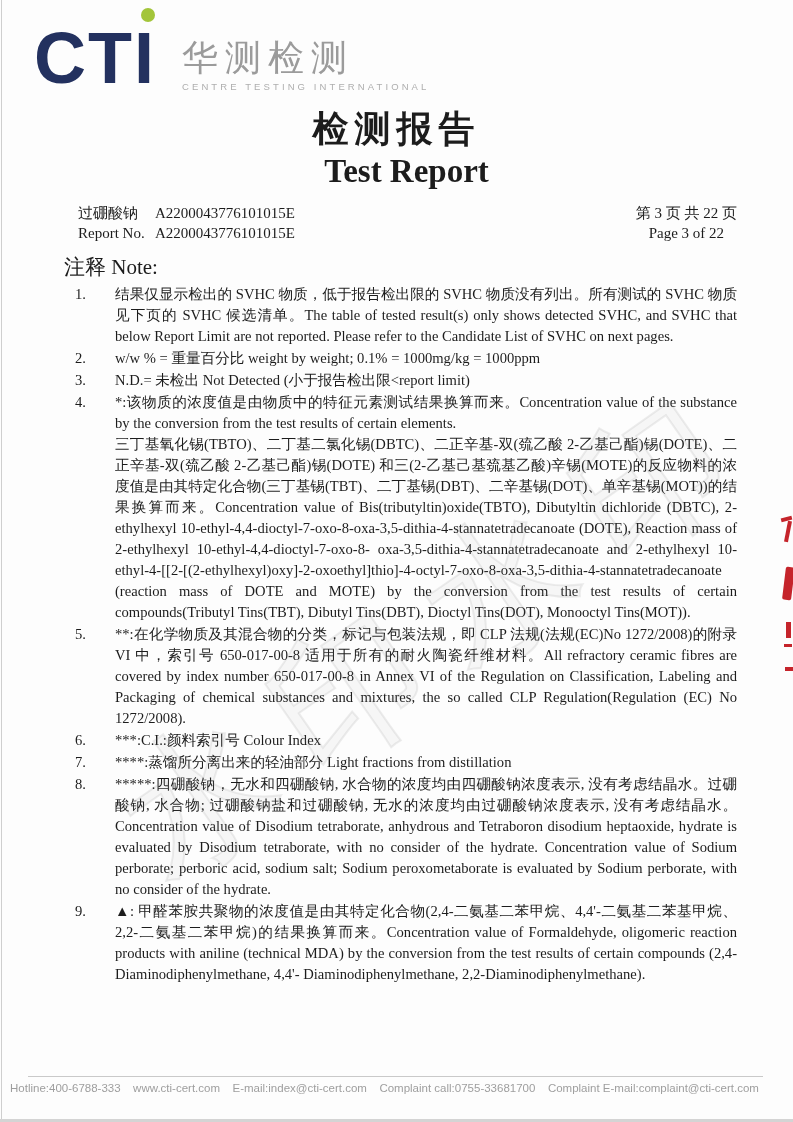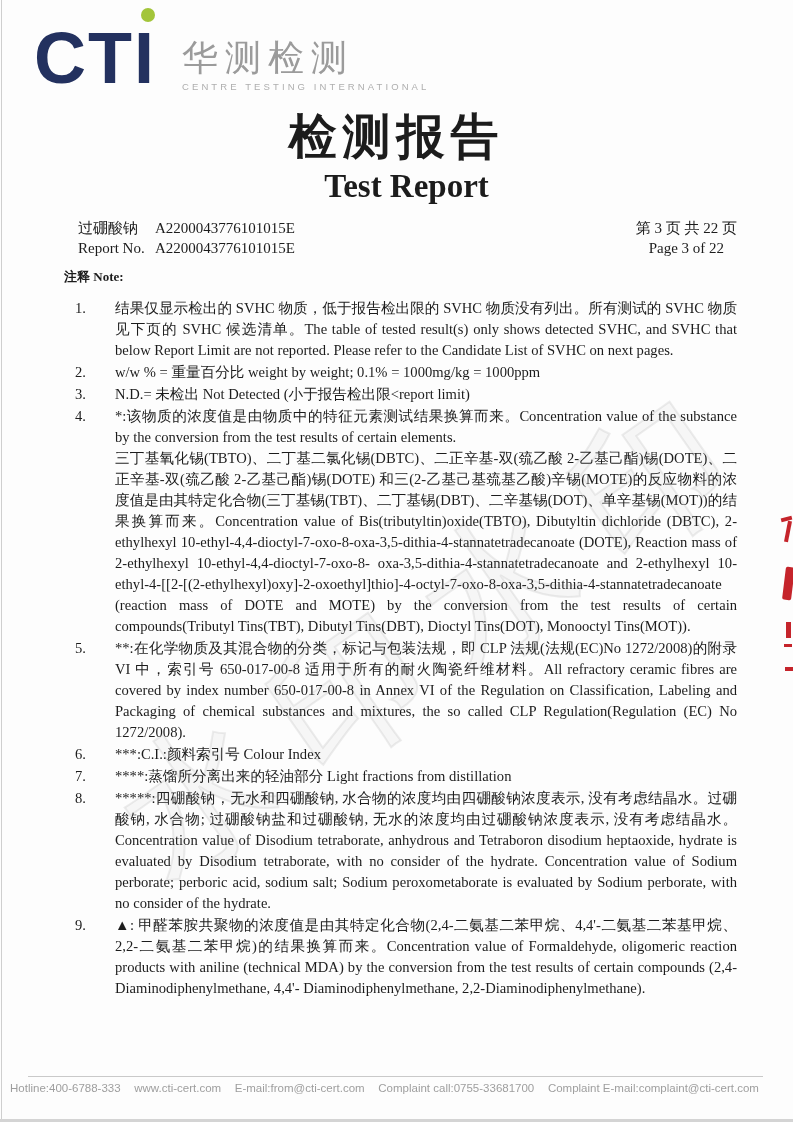--- a/index.html
+++ b/index.html
@@ -22,31 +22,31 @@
     font-weight:bold;font-size:72px;line-height:1;
     color:#23315f;letter-spacing:2px;
   }
   .logo-dot{position:absolute;right:1px;top:-14px;width:14px;height:14px;border-radius:50%;background:#a3c53a;}
   .logo-names{margin-left:26px;padding-bottom:2px;}
   .logo-cn{font-size:36px;line-height:1.1;color:#9b9b9b;letter-spacing:7px;font-family:"DejaVu Sans","Liberation Sans",sans-serif;}
   .logo-en{font-size:9.5px;color:#aeaeae;letter-spacing:3.1px;margin-top:3px;font-family:"Liberation Sans",sans-serif;text-align:right;}
 
   
   .title-block{text-align:center;padding-top:108px;}
-  .title-cn{font-size:48px;font-weight:bold;letter-spacing:6px;line-height:1.2;}
+  .title-cn{font-size:36px;font-weight:bold;letter-spacing:6px;line-height:1.2;}
   .title-en{font-size:33px;font-weight:bold;line-height:1.1;margin-top:2px;padding-left:20px;}
 
   
   .info-row{display:flex;justify-content:space-between;padding:14px 56px 0 78px;font-size:15px;line-height:20px;}
   .info-left{display:flex;}
   .info-labels{width:77px;}
   .info-pages{text-align:center;}
 
   
-  .notes-heading{margin:10px 0 12px 64px;font-size:13px;font-weight:bold;}
+  .notes-heading{margin:10px 0 3px 64px;font-size:21px;font-weight:normal;}
   .notes{padding:0 56px 0 75px;font-size:14.6px;line-height:21px;}
   .note-item{display:flex;margin-bottom:1px;}
   .note-num{width:40px;flex:none;}
   .note-body{flex:1;}
   .note-par{text-align:justify;}
 
   
   .watermark{
     position:absolute;left:80px;top:760px;
     font-size:150px;letter-spacing:34px;white-space:nowrap;
@@ -181,18 +181,18 @@
   <span class="edge-frag f1b"></span>
   <span class="edge-frag f2"></span>
   <span class="edge-frag f3a"></span>
   <span class="edge-frag f3b"></span>
   <span class="edge-frag f4"></span>
 
   <div class="footer-rule"></div>
   <div class="footer-row">
       <span>Hotline:400-6788-333</span>
       <span>www.cti-cert.com</span>
-      <span>E-mail:from@cti-cert.com</span>
+      <span>E-mail:index@cti-cert.com</span>
       <span>Complaint call:0755-33681700</span>
       <span>Complaint E-mail:complaint@cti-cert.com</span>
     </div>
 
 </div>
 
 </body></html>

